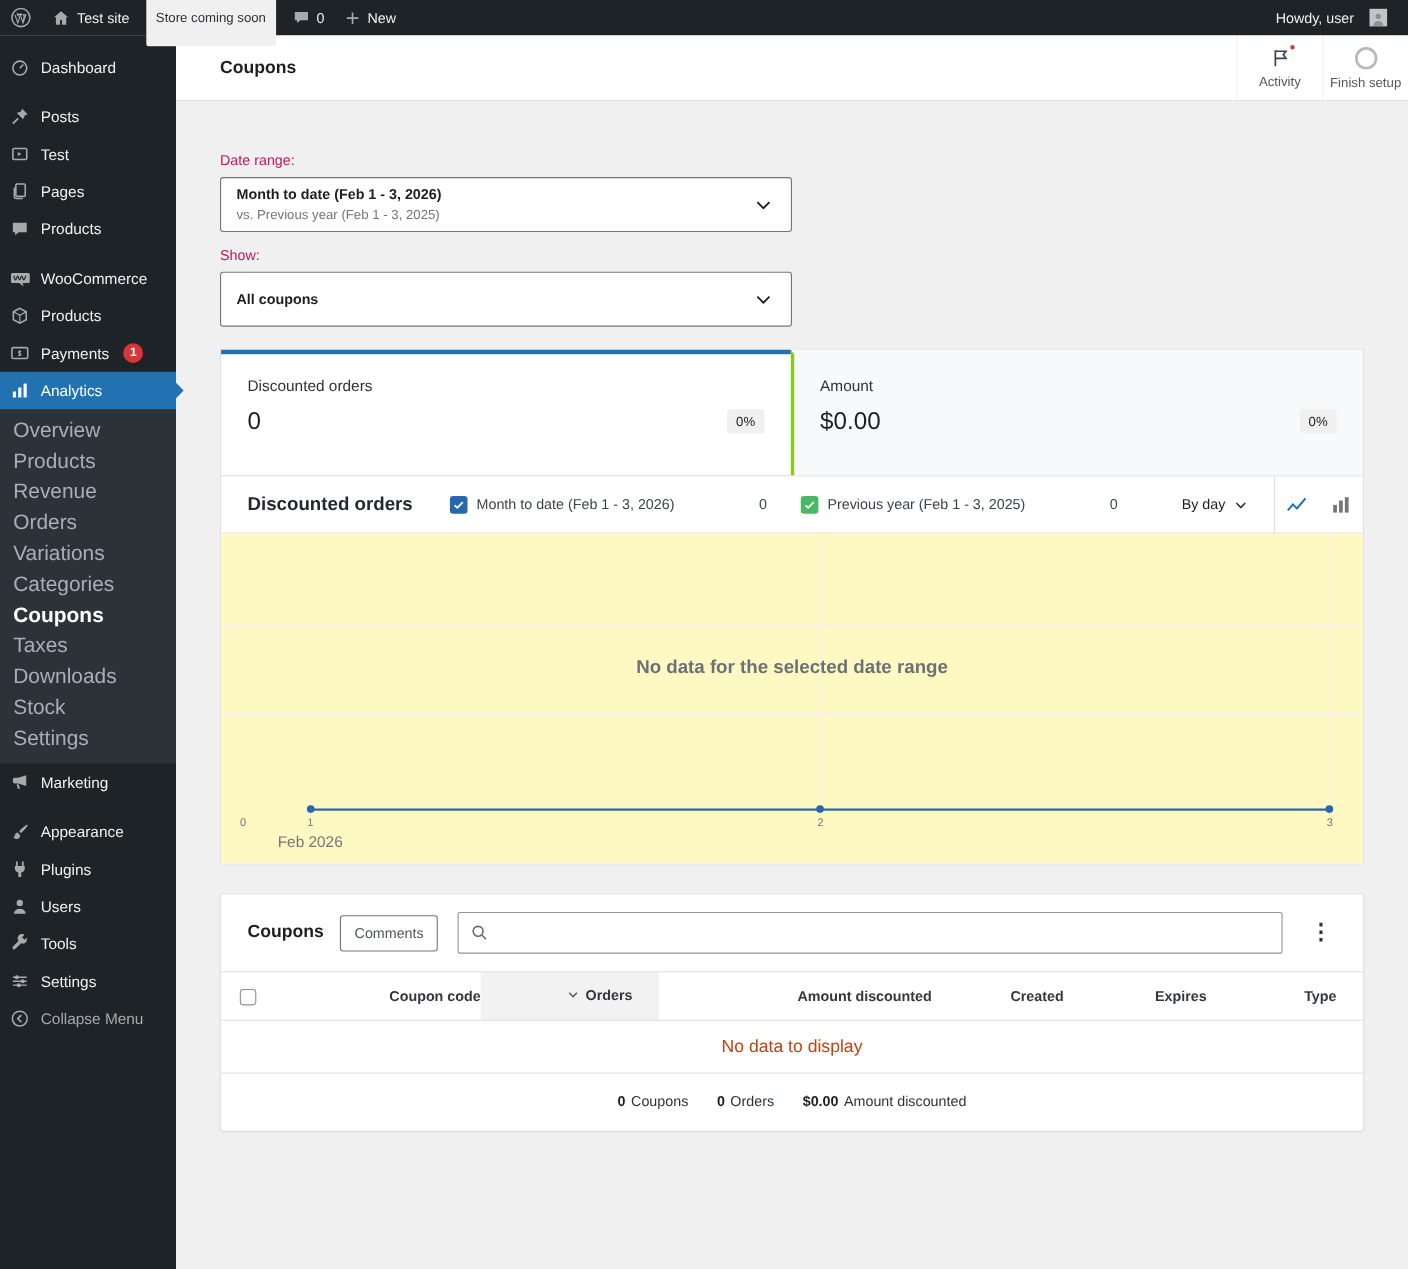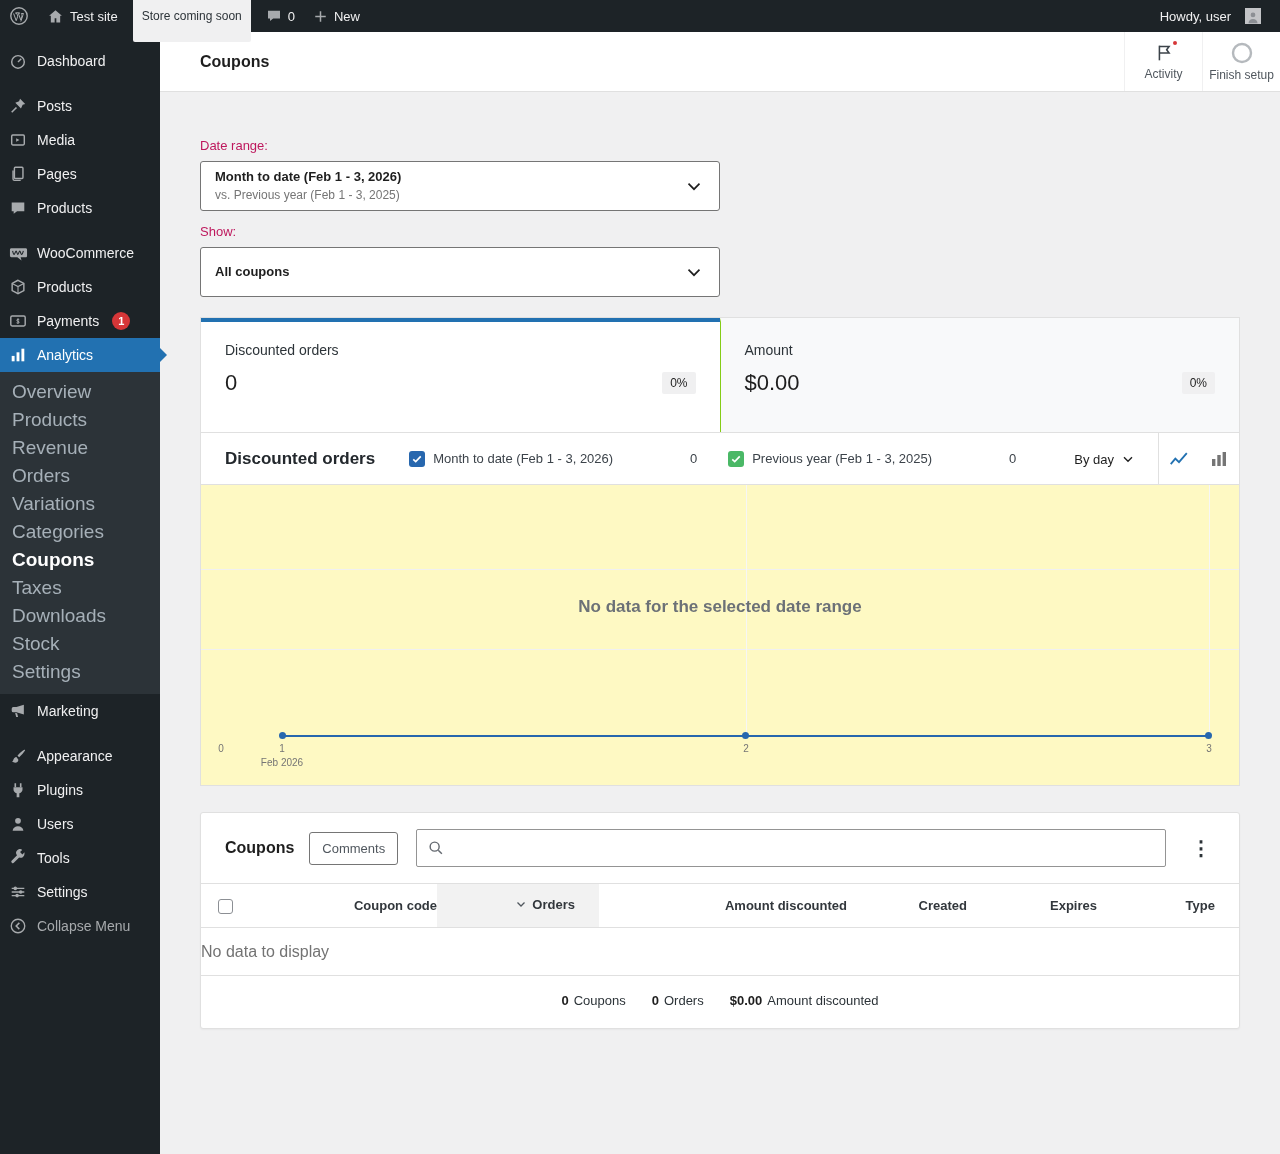--- a/index.html
+++ b/index.html
@@ -46,64 +46,64 @@
 .dd-text .primary{font-size:13px;font-weight:600;color:#1e1e1e;line-height:1.25}
 .dd-text .secondary{font-size:12px;color:#757575;line-height:1.25;margin-top:2px}
 .dd-chevron{margin-left:auto;color:#1e1e1e}
 .mb14{margin-bottom:13px}
 
 
 .analytics-block{margin-top:20px;background:#fff;border:1px solid #e0e0e0}
 .summary-row{display:flex;border-bottom:1px solid #e0e0e0}
 .summary-card{flex:1;height:114px;padding:20px 24px;border-top:4px solid transparent;cursor:pointer}
 .summary-card.selected{border-top-color:#2271b1}
-.summary-card.alt{background:#f8f9fa;border-left:1px solid #84cc16}
+.summary-card.alt{background:#f8f9fa;border-left:3px solid #84cc16}
 .sc-label{font-size:14px;color:#2c3338}
 .sc-valuerow{display:flex;align-items:center;justify-content:space-between;margin-top:12px}
 .sc-value{font-size:22px;font-weight:500;color:#1e1e1e}
 .delta-badge{background:#f0f0f1;color:#1e1e1e;font-size:12px;padding:4px 8px;border-radius:2px}
 
 .chart-header{display:flex;align-items:center;height:52px;border-bottom:1px solid #e0e0e0;padding-left:24px}
 .chart-title{font-size:17px;font-weight:600;color:#23282d;margin-right:34px}
 .legend-item{display:flex;align-items:center;width:288px;margin-right:31px;cursor:pointer}
 .legend-checkbox{width:16px;height:16px;border-radius:3px;margin-right:8px;display:flex;align-items:center;justify-content:center;flex:none}
 .legend-label{font-size:13px;color:#3c434a;flex:1}
 .legend-count{font-size:13px;color:#3c434a;margin-left:10px}
 .chart-controls{margin-left:auto;display:flex;align-items:center;height:100%}
-.interval-select{display:flex;align-items:flex-end;gap:6px;font-size:13px;color:#1e1e1e;padding:0 22px 0 8px;cursor:pointer}
+.interval-select{display:flex;align-items:center;gap:6px;font-size:13px;color:#1e1e1e;padding:0 22px 0 8px;cursor:pointer}
 .ch-divider{width:1px;height:52px;background:#e0e0e0}
 .chart-type-btn{width:40px;height:52px;display:flex;align-items:center;justify-content:center;cursor:pointer}
 .chart-type-btn.active{color:#2271b1}
 .chart-type-btn.inactive{color:#757575}
 
 .chart-body{position:relative;height:300px;background:#fef9c3}
 .grid-h{position:absolute;left:0;right:0;height:1px;background:#f0f0f1}
 .grid-v{position:absolute;top:0;width:1px;background:#f6f6f6}
 .empty-msg{position:absolute;top:112px;width:100%;text-align:center;font-size:17px;font-weight:600;color:#6c7177}
 .chart-line{position:absolute;top:250px;height:2px}
 .chart-dot{position:absolute;top:247px;width:7px;height:7px;border-radius:50%}
 .x-tick{position:absolute;top:258px;font-size:10px;color:#757575;transform:translateX(-50%)}
-.x-sub{position:absolute;top:272px;font-size:10px;color:#757575;transform:translateX(-50%)}
+.x-sub{position:absolute;top:272px;font-size:14px;color:#757575;transform:translateX(-50%)}
 
 
 .table-card{margin-top:26px;background:#fff;border:1px solid #e0e0e0;border-radius:3px;overflow:hidden;box-shadow:0 1px 2px rgba(0,0,0,.04)}
 .tc-header{display:flex;align-items:center;padding:16px 24px;gap:15px}
 .tc-title{font-size:16px;font-weight:600;color:#1e1e1e}
 .compare-btn{border:1px solid #757575;color:#50575e;background:#fff;font-size:13px;padding:8px 12px;border-radius:3px;cursor:pointer;font-family:inherit}
 .search-box{flex:1;height:38px;border:1px solid #949494;border-radius:2px;display:flex;align-items:center;padding:0 10px;gap:7px;margin-left:3px;background:#fff}
 .search-input{border:none;outline:none;flex:1;font-size:13px;background:transparent;height:100%;font-family:inherit}
 .menu-ellipsis{font-size:20px;color:#2c3338;padding:0 4px;margin-left:6px;cursor:pointer;line-height:1;font-weight:700}
 table{width:100%;border-collapse:collapse;table-layout:fixed;font-size:13px}
 thead th{border-top:1px solid #e0e0e0;border-bottom:1px solid #e0e0e0;height:44px;font-weight:600;color:#32373c;text-align:right;padding-right:24px}
 th.cb-col{text-align:center;padding:0}
 th.left{text-align:right;padding-left:12px;padding-right:0}
 th.sorted{background:#f2f2f2}
 .sort-wrap{display:inline-flex;align-items:center;gap:4px}
 .checkbox{display:inline-block;width:15px;height:15px;border:1px solid #8c8f94;border-radius:3px;background:#fff;cursor:pointer;vertical-align:middle}
-.empty-row td{font-size:16px;color:#737373;height:48px;border-bottom:1px solid #e0e0e0}
+.empty-row td{text-align:center;font-size:16px;color:#c2410c;height:48px;border-bottom:1px solid #e0e0e0}
 .table-summary{display:flex;justify-content:center;align-items:center;gap:26px;padding:17px 0 20px;font-size:13px;color:#2c3338}
 .ts-pair{display:flex;gap:5px}
 .ts-value{font-weight:700;color:#1e1e1e}
 </style>
 </head>
 <body>
 
 <div class="admin-bar">
   <div class="ab-item">
     <span class="ab-icon">
@@ -171,21 +171,21 @@
       </span>
     <span class="ml">Posts</span>
   </div>
   <div class="menu-item">
     <span class="mi">
         <svg width="18" height="18" viewBox="0 0 20 20">
           <rect x="3" y="4.5" width="14" height="11" rx="1.2" fill="none" stroke="currentColor" stroke-width="1.6"></rect>
           <path d="M8 8v4l3.6-2z" fill="currentColor"></path>
         </svg>
       </span>
-    <span class="ml">Media</span>
+    <span class="ml">Test</span>
   </div>
   <div class="menu-item">
     <span class="mi">
         <svg width="18" height="18" viewBox="0 0 20 20">
           <rect x="6" y="2.5" width="9.5" height="12.5" rx="1" fill="none" stroke="currentColor" stroke-width="1.6"></rect>
           <path d="M4.5 6v9.5c0 .9.7 1.6 1.6 1.6H13" fill="none" stroke="currentColor" stroke-width="1.6"></path>
         </svg>
       </span>
     <span class="ml">Pages</span>
   </div>

